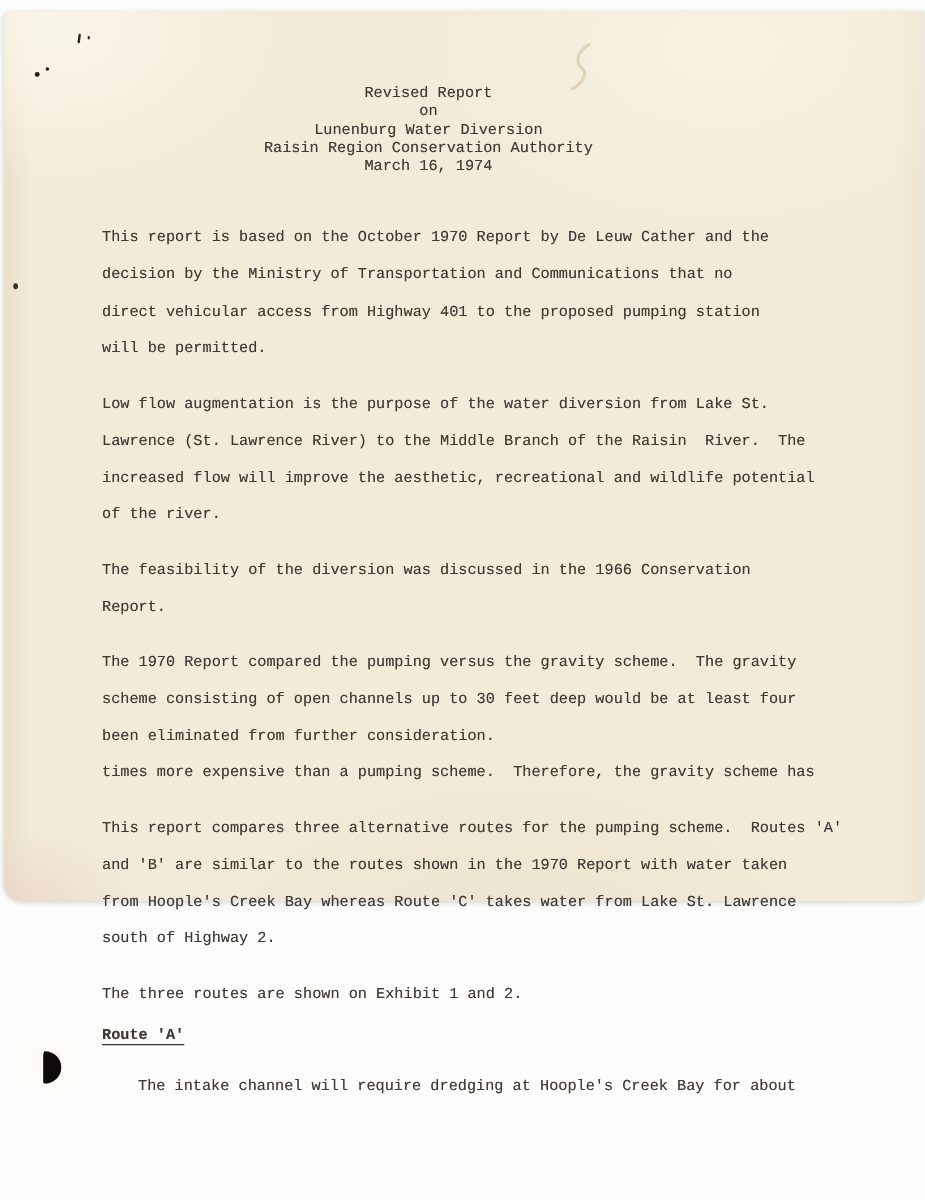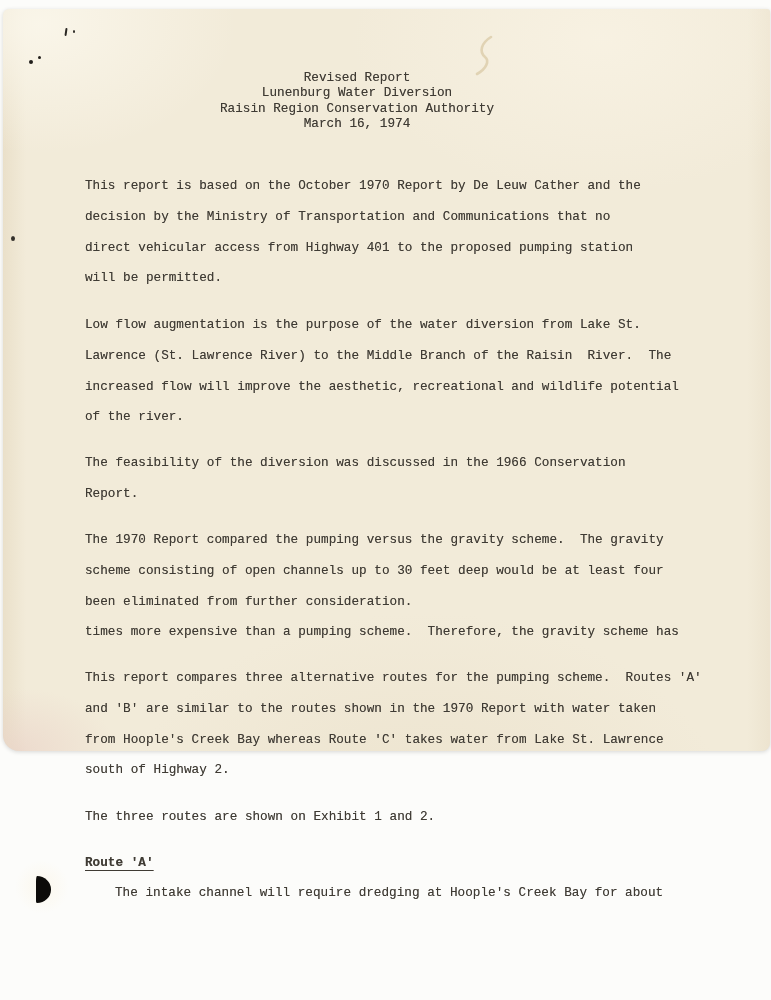--- a/index.html
+++ b/index.html
@@ -25,21 +25,21 @@
   .tline, .line, .heading {
     color:var(--ink);
     font-size:12.7px;
     letter-spacing:0;
     white-space:pre;
     text-shadow:0 0 .5px rgba(63,59,52,.55);
   }
 
   .title-block { position:absolute; left:84px; top:61px; width:540px; text-align:center; line-height:15.3px; }
 
-  .para { position:absolute; left:82px; line-height:30.8px; }
+  .para { position:absolute; left:82px; line-height:30.8px;margin-top:12px; }
   .para.indented { left:112px; }
 
   .heading { position:absolute; left:82px; top:839px; line-height:30.8px;
     text-decoration:underline; text-underline-offset:4px; text-decoration-thickness:1px;font-weight:bold; }
 
   
   .speck { position:absolute; background:#211e1a; border-radius:50%; }
   .speck.a { left:26px; top:51px; width:4px; height:4px; }
   .speck.b { left:35px; top:47px; width:3px; height:3px; }
   .tick   { position:absolute; left:62px; top:19px; width:2px; height:8px; background:#2a2723; transform:rotate(8deg); border-radius:1px; }
@@ -65,20 +65,21 @@
     <div class="speck b"></div>
     <div class="margin-dot"></div>
     <svg class="pencil" width="46" height="52" viewBox="0 0 46 52">
       <path d="M26,6 C16,12 14,21 20,26 C25,30 21,38 12,43" fill="none" stroke="#d9c9a6" stroke-width="2.6" stroke-linecap="round" opacity="0.75"></path>
     </svg>
     <div class="halo"></div>
     <div class="blot"></div>
 
     <div class="title-block">
       <div class="tline">Revised Report</div>
+      <div class="tline">on</div>
       <div class="tline">Lunenburg Water Diversion</div>
       <div class="tline">Raisin Region Conservation Authority</div>
       <div class="tline">March 16, 1974</div>
     </div>
 
     <div class="para" style="top:162px">
       <div class="line">This report is based on the October 1970 Report by De Leuw Cather and the</div>
       <div class="line">decision by the Ministry of Transportation and Communications that no</div>
       <div class="line">direct vehicular access from Highway 401 to the proposed pumping station</div>
       <div class="line">will be permitted.</div>

